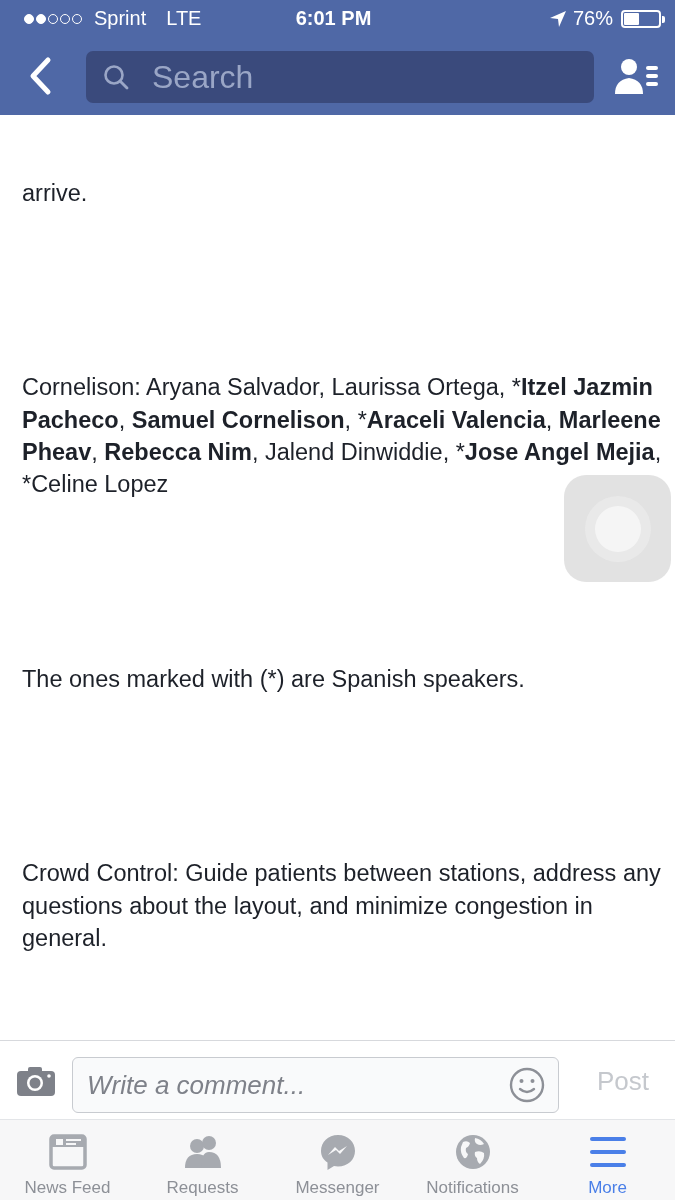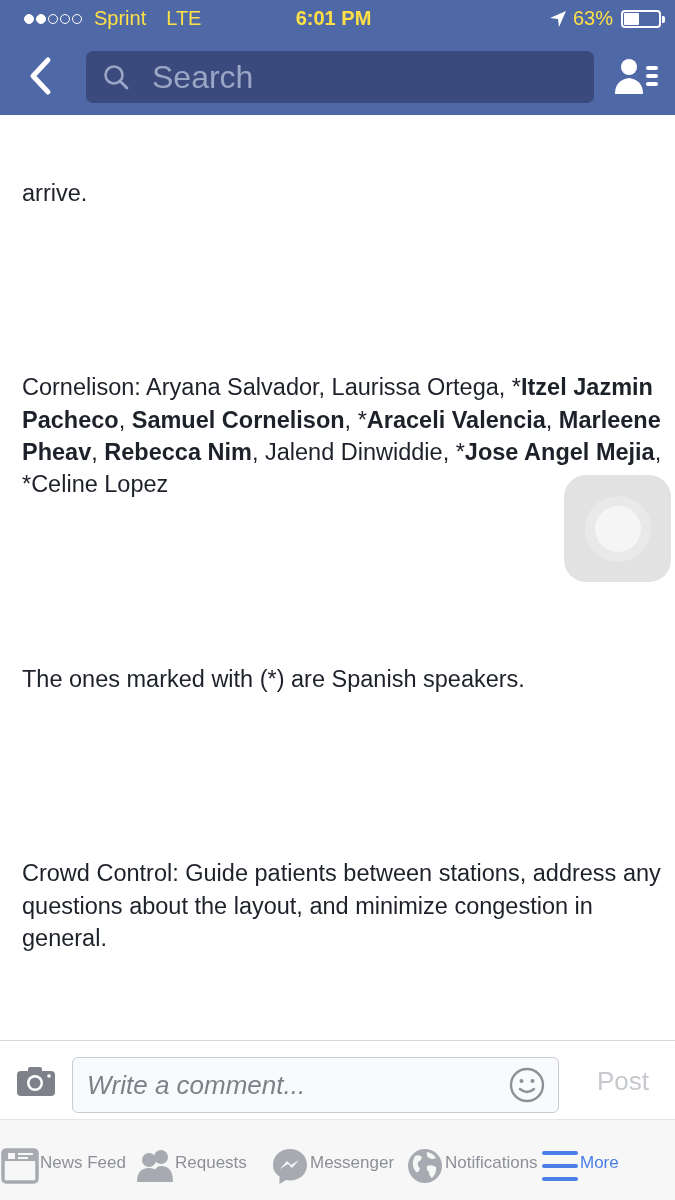--- a/index.html
+++ b/index.html
@@ -1,21 +1,21 @@
 <!DOCTYPE html>
 <html><head>
 <meta charset="utf-8">
 <style>
   * { box-sizing: border-box; margin: 0; padding: 0; }
   html, body { width: 675px; height: 1200px; overflow: hidden; background: #ffffff; }
   body { font-family: "Liberation Sans", "DejaVu Sans", sans-serif; color: #1d2129; position: relative; }
 
   
   .header { position: absolute; top: 0; left: 0; width: 675px; height: 115px; background: #4f68a6; }
-  .statusbar { height: 38px; position: relative; color: #fde047; font-size: 20px; padding-left: 24px; }
+  .statusbar { height: 38px; position: relative; color: #ffffff; font-size: 20px; padding-left: 24px; }
   .status-left { position: absolute; left: 24px; top: 7px; display: flex; align-items: center; gap: 6px; }
   .signal { display: flex; gap: 2px; align-items: center; }
   .dot { width: 10px; height: 10px; border-radius: 50%; border: 1px solid #fff; }
   .dot.on { background: #fff; }
   .carrier { margin-left: 6px; }
   .net { margin-left: 14px; }
   .status-time { position: absolute; left: 0; right: 8px; top: 7px; text-align: center; font-weight: bold; font-size: 20px; }
   .status-right { position: absolute; right: 14px; top: 7px; display: flex; align-items: center; gap: 6px; }
   .battery { width: 40px; height: 18px; border: 2px solid #fff; border-radius: 4px; position: relative; margin-left: 2px; }
   .battery::after { content: ""; position: absolute; right: -6px; top: 4px; width: 3px; height: 7px; background: #fff; border-radius: 0 2px 2px 0; }
@@ -45,21 +45,21 @@
   .comment-bar { position: absolute; top: 1040px; left: 0; width: 675px; height: 80px; background: #ffffff; border-top: 1px solid #d7d9dd; border-bottom: 1px solid #e3e5e8; }
   .camera-btn { position: absolute; left: 16px; top: 24px; width: 40px; height: 32px; cursor: pointer; }
   .comment-input-wrap { position: absolute; left: 72px; top: 16px; width: 487px; height: 56px; border: 1px solid #c8cbd0; border-radius: 6px; background: #f9fafb; display: flex; align-items: center; }
   .comment-input { flex: 1; border: none; outline: none; background: transparent; font-size: 26px; margin-left: 14px; color: #333; font-family: "Liberation Sans", sans-serif; font-style: italic; }
   .comment-input::placeholder { color: #7e8189; }
   .emoji-btn { width: 38px; height: 38px; margin-right: 12px; cursor: pointer; }
   .post-btn { position: absolute; right: 26px; top: 25px; font-size: 26px; color: #c5c8cd; background: none; border: none; cursor: pointer; font-family: "Liberation Sans", sans-serif; }
 
   
   .tabbar { position: absolute; top: 1120px; left: 0; width: 675px; height: 80px; background: #f7f7f8; display: flex; }
-  .tab { flex: 1; display: flex; flex-direction: row; align-items: center; cursor: pointer; position: relative; text-align: right; }
+  .tab { flex: 1; display: flex; flex-direction: column; align-items: center; cursor: pointer; position: relative; text-align: right; }
   .tab-icon { width: 40px; height: 40px; margin-top: 12px; }
   .tab-label { font-size: 17px; color: #8d9097; margin-top: 6px; }
   .tab.active .tab-label { color: #4a7fe8; }
 </style>
 </head>
 <body>
 
 <div class="header">
   <div class="statusbar">
     <div class="status-left">
@@ -71,21 +71,21 @@
           <span class="dot"></span>
       </div>
       <span class="carrier">Sprint</span>
       <span class="net">LTE</span>
     </div>
     <div class="status-time">6:01 PM</div>
     <div class="status-right">
       <svg width="18" height="18" viewBox="0 0 18 18">
           <path d="M17 1 L1 8 L9 9 L10 17 Z" fill="#fff"></path>
         </svg>
-      <span>63%</span>
+      <span>76%</span>
       <div class="battery">
           <div class="battery-fill"></div>
         </div>
     </div>
   </div>
 
   <div class="navbar">
     <div class="back-btn">
       <svg width="26" height="40" viewBox="0 0 26 40">
           <path d="M21 4 L6 20 L21 36" stroke="#fff" stroke-width="5" fill="none" stroke-linecap="round" stroke-linejoin="round"></path>

